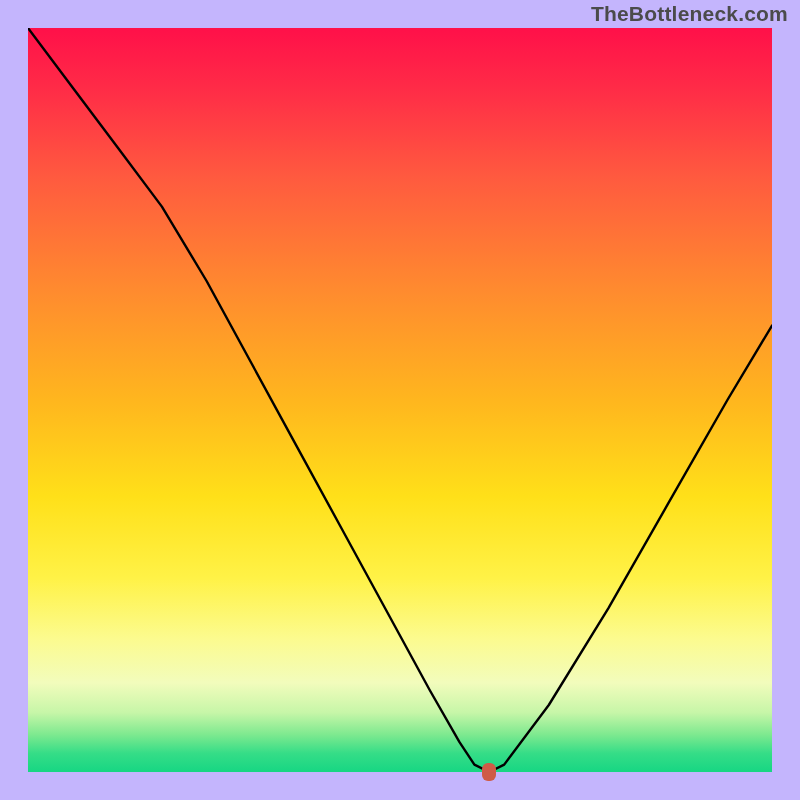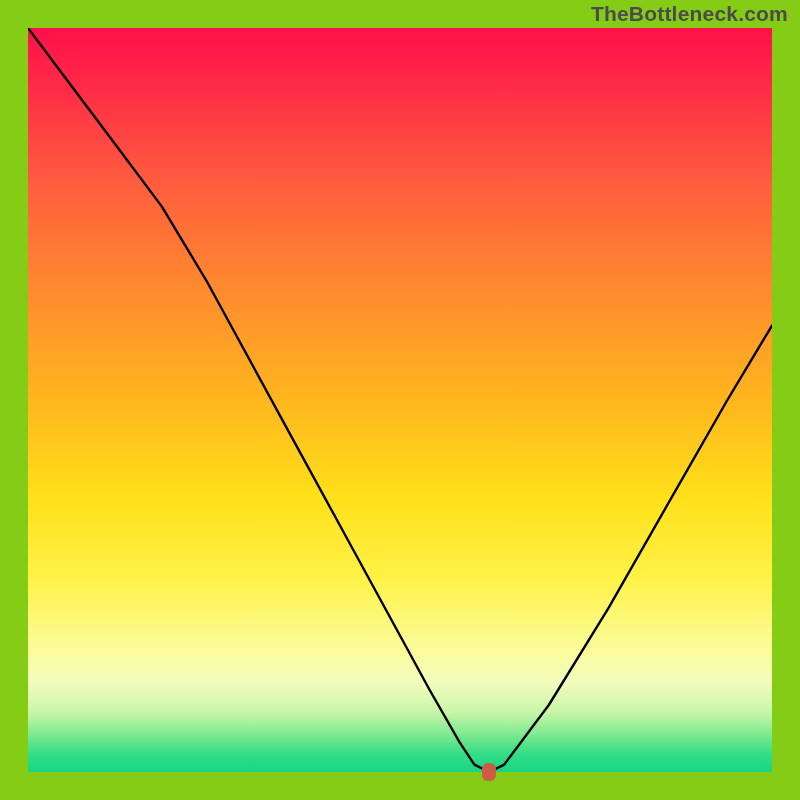--- a/index.html
+++ b/index.html
@@ -8,21 +8,21 @@
     width: 800px;
     height: 800px;
     background: #000;
     font-family: Arial, Helvetica, sans-serif;
     overflow: hidden;
   }
   .frame {
     position: relative;
     width: 800px;
     height: 800px;
-    background: #84cc16;
+    background: #c4b5fd;
   }
   .watermark {
     position: absolute;
     top: 2px;
     right: 12px;
     color: #4b4b4b;
     font-size: 21px;
     font-weight: 600;
     letter-spacing: 0.2px;
     z-index: 20;

